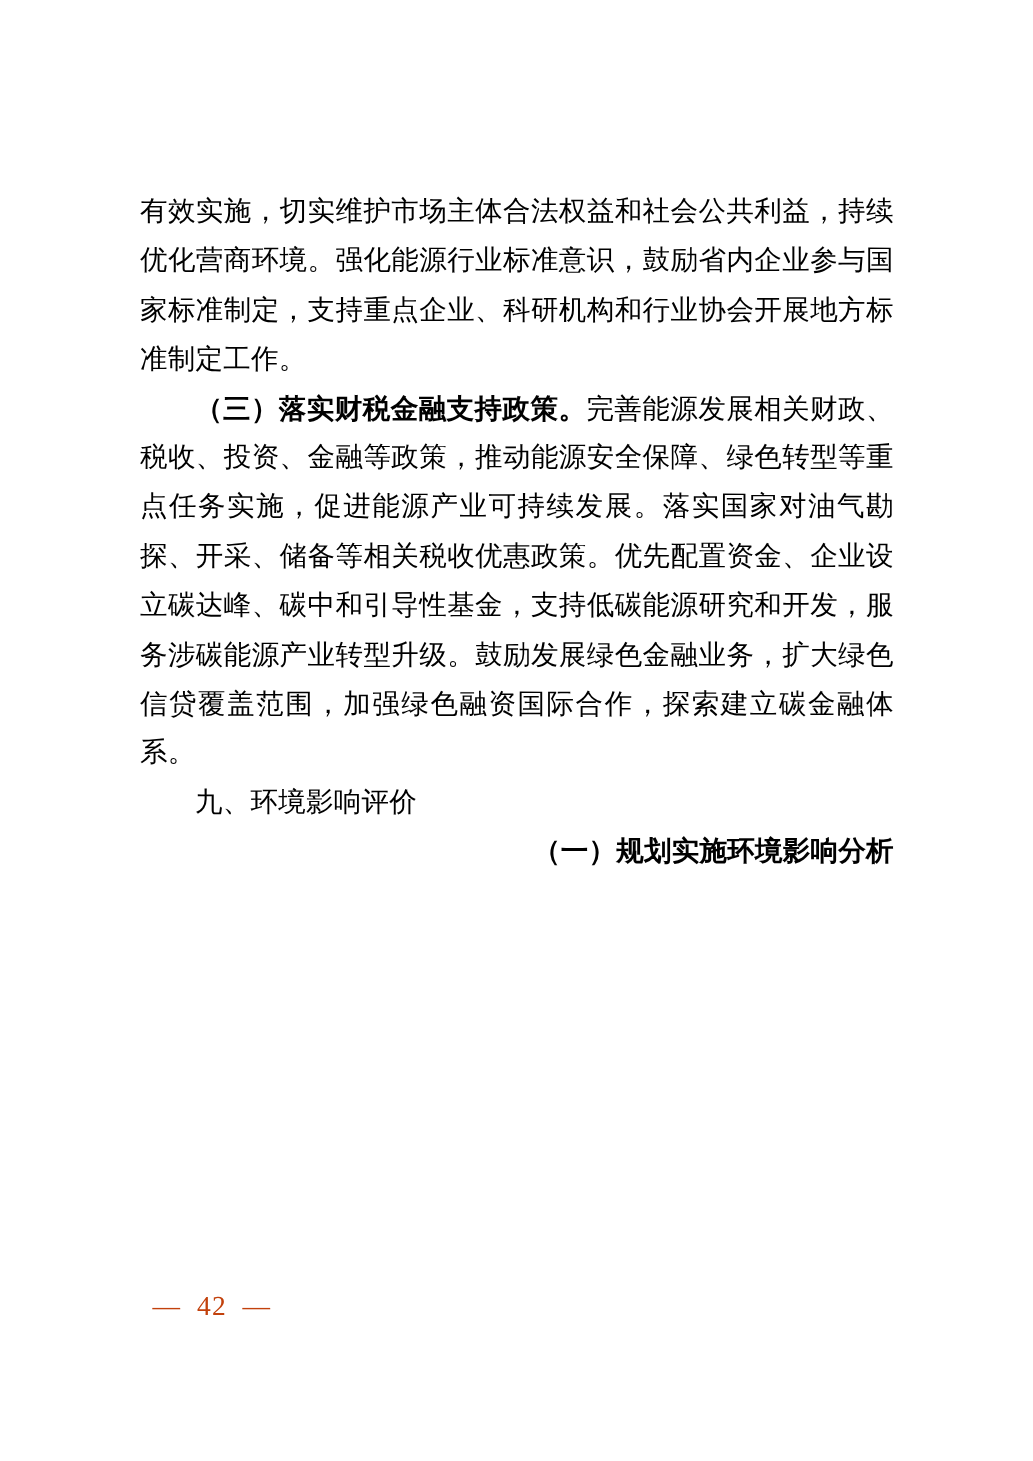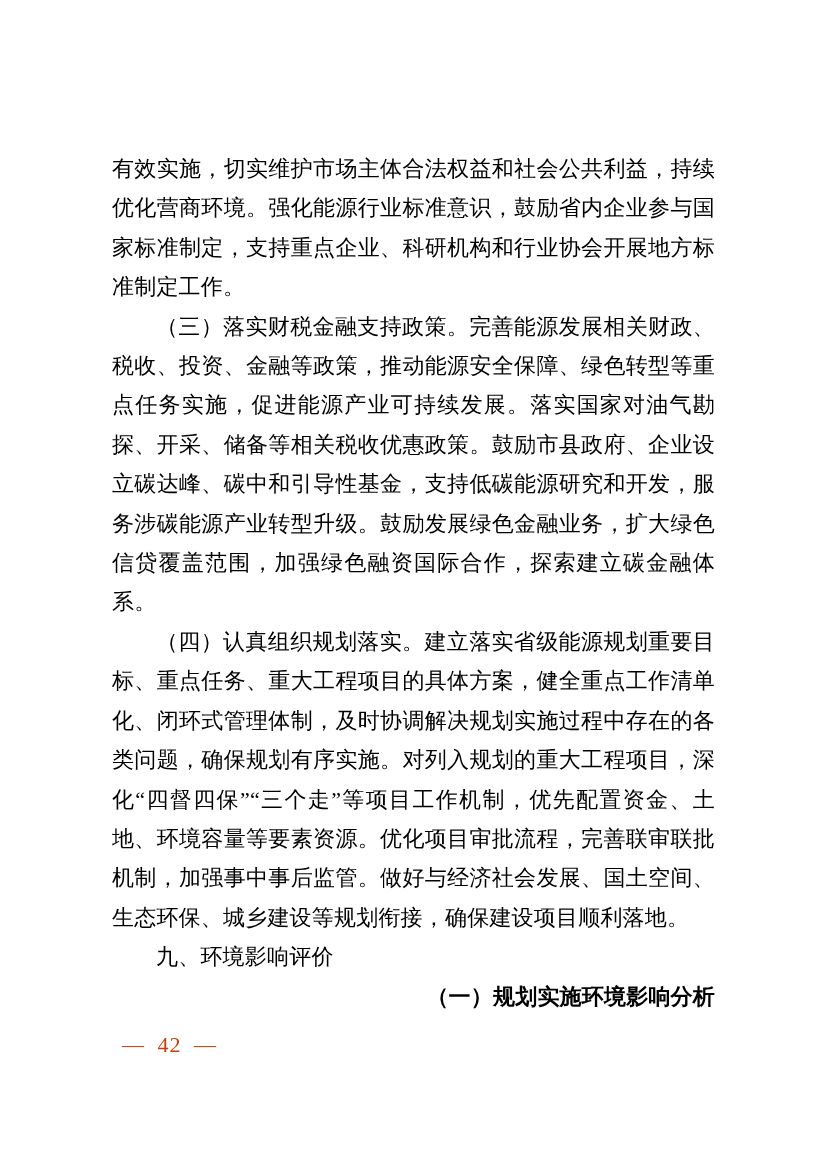--- a/index.html
+++ b/index.html
@@ -28,21 +28,21 @@
     letter-spacing: 0.2px;
   }
   .text-block p, .text-block h2, .text-block h3 {
     margin: 0;
     padding: 0;
     font-size: 22px;
     line-height: 39.4px;
   }
   .indent { text-indent: 44px; }
   .no-indent { text-indent: 0; }
-  .lead { font-weight: normal; }
+  .lead { font-weight: bold; }
   .heading1 {
     font-family: "Liberation Sans", "DejaVu Sans", sans-serif;
     font-weight: normal;
     text-align: left;
   }
   .heading2 {
     font-weight: bold;
     text-align: right;
   }
   .single-line { white-space: nowrap; }
@@ -59,23 +59,22 @@
 </style>
 </head>
 <body>
 
 <div class="page">
 
   <div class="text-block">
 
     <p class="no-indent"><span>有效实施，切实维护市场主体合法权益和社会公共利益，持续优化营商环境。强化能源行业标准意识，鼓励省内企业参与国家标准制定，支持重点企业、科研机构和行业协会开展地方标准制定工作。</span></p>
 
-    <p class="indent"><span class="lead">（三）落实财税金融支持政策。</span><span>完善能源发展相关财政、税收、投资、金融等政策，推动能源安全保障、绿色转型等重点任务实施，促进能源产业可持续发展。落实国家对油气勘探、开采、储备等相关税收优惠政策。鼓励市县政府、企业设立碳达峰、碳中和引导性基金，支持低碳能源研究和开发，服务涉碳能源产业转型升级。鼓励发展绿色金融业务，扩大绿色信贷覆盖范围，加强绿色融资国际合作，探索建立碳金融体系。</span></p>
+    <p class="indent"><span class="lead">（三）落实财税金融支持政策。</span><span>完善能源发展相关财政、税收、投资、金融等政策，推动能源安全保障、绿色转型等重点任务实施，促进能源产业可持续发展。落实国家对油气勘探、开采、储备等相关税收优惠政策。优先配置资金、企业设立碳达峰、碳中和引导性基金，支持低碳能源研究和开发，服务涉碳能源产业转型升级。鼓励发展绿色金融业务，扩大绿色信贷覆盖范围，加强绿色融资国际合作，探索建立碳金融体系。</span></p>
 
-    <p class="indent"><span class="lead">（四）认真组织规划落实。</span><span>建立落实省级能源规划重要目标、重点任务、重大工程项目的具体方案，健全重点工作清单化、闭环式管理体制，及时协调解决规划实施过程中存在的各类问题，确保规划有序实施。对列入规划的重大工程项目，深化“四督四保”“三个走”等项目工作机制，优先配置资金、土地、环境容量等要素资源。优化项目审批流程，完善联审联批机制，加强事中事后监管。做好与经济社会发展、国土空间、生态环保、城乡建设等规划衔接，确保建设项目顺利落地。</span></p>
 
     <h2 class="heading1 indent">九、环境影响评价</h2>
 
     <h3 class="heading2 indent">（一）规划实施环境影响分析</h3>
 
 
   </div>
 
   <div class="footer">— 42 —</div>
 

